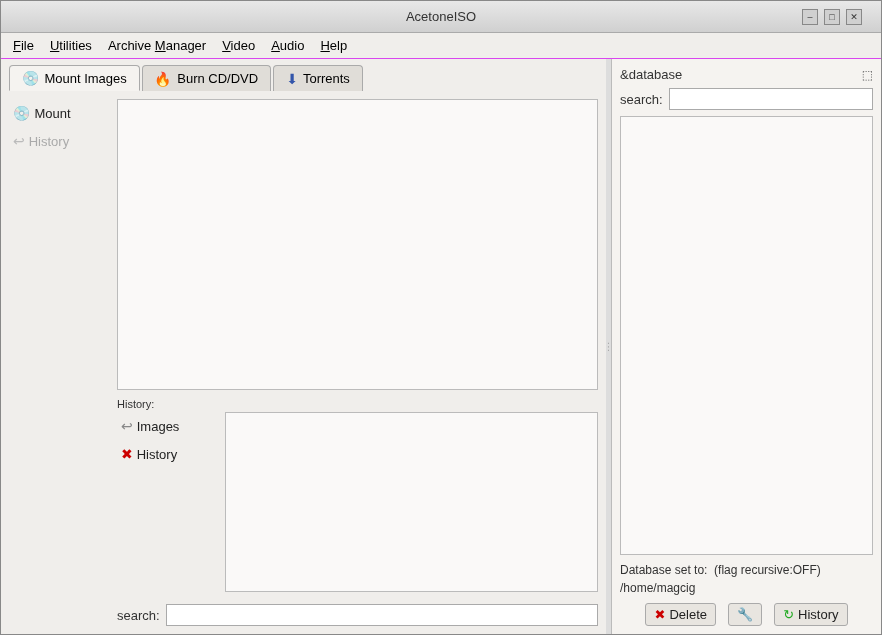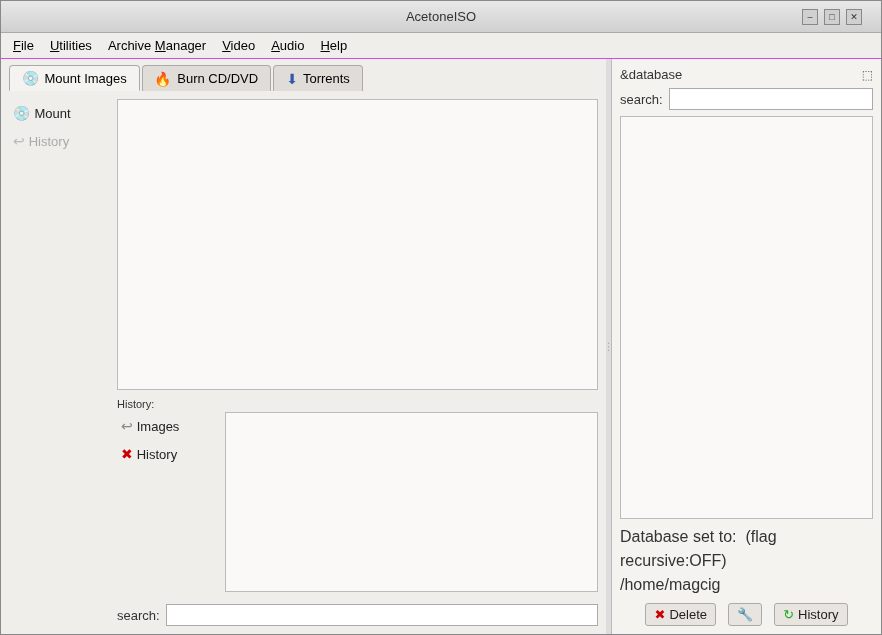--- a/index.html
+++ b/index.html
@@ -210,21 +210,21 @@
       align-items: center;
       gap: 6px;
       margin-bottom: 6px;
     }
     .db-list-box {
       border: 1px solid #bbb;
       background: #faf9f8;
       flex: 1;
     }
     .db-status {
-      font-size: 16px;
+      font-size: 12px;
       color: #333;
       margin-top: 6px;
       line-height: 1.5;
     }
     .db-actions {
       display: flex;
       gap: 12px;
       margin-top: 6px;
       align-items: center;
       justify-content: center;

